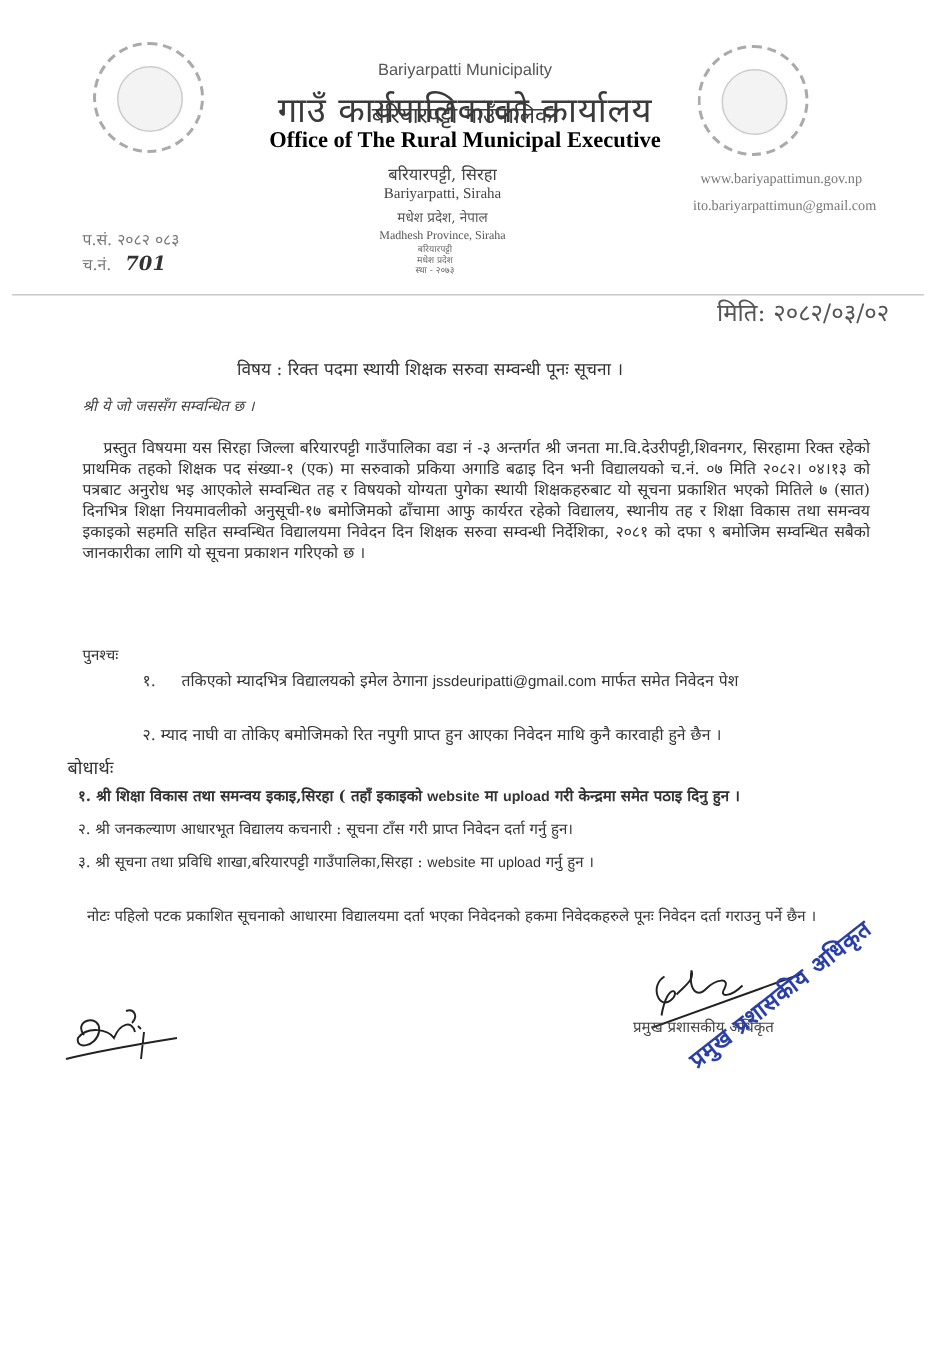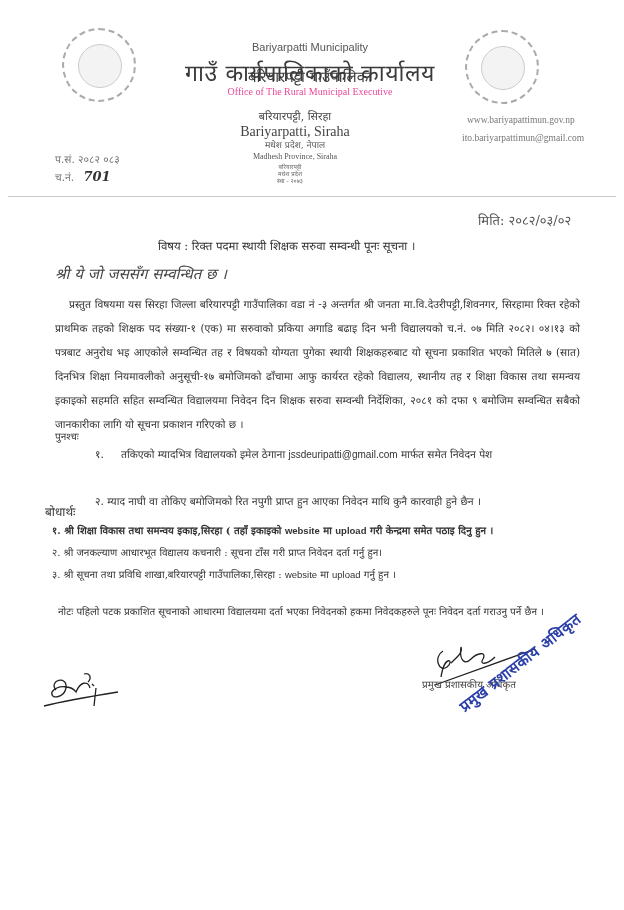--- a/index.html
+++ b/index.html
@@ -3,55 +3,55 @@
 <meta charset="utf-8">
 <style>
   html, body { margin:0; padding:0; background:#ffffff; }
   body { width:624px; height:910px; position:relative; overflow:hidden;
          font-family:"DejaVu Serif", serif; color:#2a2a2a; }
   .abs { position:absolute; }
   .center { text-align:center; }
   .hdr-l1 { top:20px; left:150px; width:320px; font-size:15px; color:#3a3a3a;margin-top:46px; }
   .hdr-l2 { top:41px; left:150px; width:320px; font-size:11px; color:#555; font-family:"Liberation Sans", sans-serif; }
   .hdr-l3 { top:56px; left:150px; width:320px; font-size:23px; color:#3a3a3a; letter-spacing:0.5px; }
-  .hdr-l4 { top:86px; left:150px; width:320px; font-size:10px; font-weight:normal; color:#ec4899; font-family:"Liberation Serif", serif; }
+  .hdr-l4 { top:86px; left:150px; width:320px; font-size:15px; font-weight:bold; color:#000000; font-family:"Liberation Serif", serif; }
   .hdr-l5 { top:108px; left:195px; width:200px; font-size:11px; color:#444; }
-  .hdr-l6 { top:124px; left:195px; width:200px; font-size:14px; color:#444; font-family:"Liberation Serif", serif; }
+  .hdr-l6 { top:124px; left:195px; width:200px; font-size:10px; color:#444; font-family:"Liberation Serif", serif; }
   .hdr-l7 { top:138px; left:195px; width:200px; font-size:9px; color:#555; }
   .hdr-l8 { top:152px; left:195px; width:200px; font-size:8px; color:#555; font-family:"Liberation Serif", serif; }
   .stamp-mini { top:163px; left:240px; width:100px; font-size:6px; color:#666; line-height:7px; text-align:center; }
 
   .logo { width:70px; height:70px; border-radius:50%; border:2px dashed #aaa; }
   .logo-left { top:28px; left:62px; }
   .logo-right { top:30px; left:465px; }
   .logo-inner { position:absolute; top:14px; left:14px; width:42px; height:42px; border-radius:50%; border:1px solid #ccc; background:#f3f3f3; }
 
   .contact { font-size:9.5px; color:#777; font-family:"Liberation Serif", serif; }
   .web { top:115px; left:467px; }
   .mail { top:133px; left:462px; }
 
   .refno { top:152px; left:55px; font-size:10.5px; color:#777; }
   .chalan { top:169px; left:55px; font-size:10.5px; color:#777; }
   .chalan-hand { font-family:"DejaVu Serif", serif; font-style:italic; font-weight:bold; color:#333; font-size:13px; margin-left:6px; }
 
   .rule { top:196px; left:8px; width:608px; height:1px; background:#c8c8c8; }
-  .date { top:197px; left:478px; font-size:13px; color:#555;margin-top:14px; }
+  .date { top:197px; left:478px; font-size:16px; color:#555; }
 
   .subject { top:238px; left:158px; font-size:11.5px; color:#333; }
-  .salute { top:263px; left:55px; font-size:15px; font-style:italic; color:#444; }
+  .salute { top:263px; left:55px; font-size:10px; font-style:italic; color:#444; }
 
-  .para { top:292px; left:55px; width:525px; font-size:10.5px; line-height:24px; text-align:justify; color:#333; }
+  .para { top:292px; left:55px; width:525px; font-size:10.5px; line-height:14px; text-align:justify; color:#333; }
   .para .indent { display:inline-block; width:14px; }
 
   .pun { top:429px; left:55px; font-size:10px; color:#333; }
   .pt { font-size:10.5px; color:#333; }
   .pt1 { top:446px; left:95px; width:480px; line-height:17px; }
   .pt1 .num { display:inline-block; width:26px; }
   .pt1 .cont { padding-left:26px; }
-  .pt2 { top:482px; left:95px; width:500px;margin-top:12px; }
+  .pt2 { top:482px; left:95px; width:500px; }
   .mail-inline { font-family:"Liberation Sans", sans-serif; font-size:10px; }
 
   .bodh { top:503px; left:45px; font-size:12px; color:#333; }
   .cc { left:52px; font-size:10px; color:#333; width:560px; white-space:nowrap; }
   .cc1 { top:523px;font-weight:bold; } .cc2 { top:545px; } .cc3 { top:567px; }
   .latin { font-family:"Liberation Sans", sans-serif; font-size:9.5px; }
 
   .note { top:602px; left:58px; width:523px; font-size:10px; line-height:20px; text-align:justify; color:#333; }
 
   .sig-left { top:670px; left:38px; width:90px; height:40px; }

